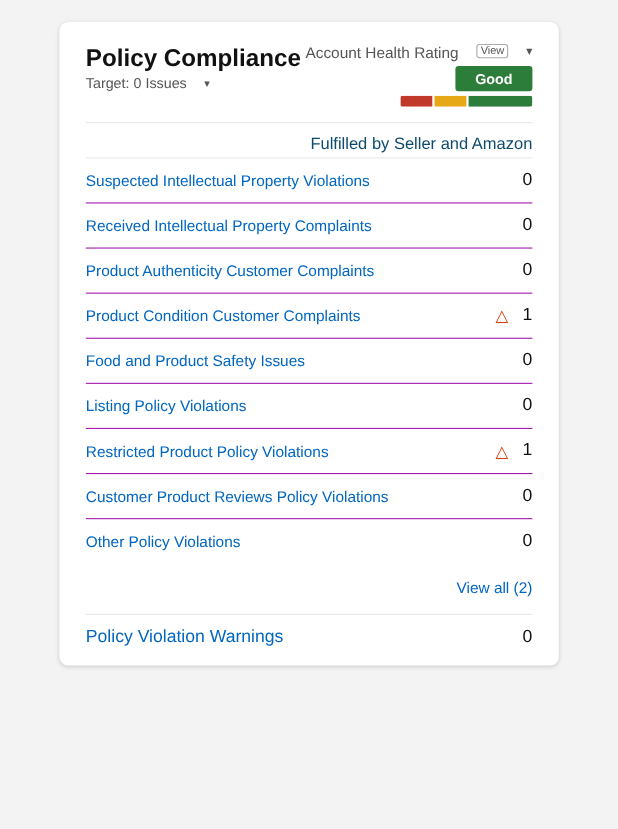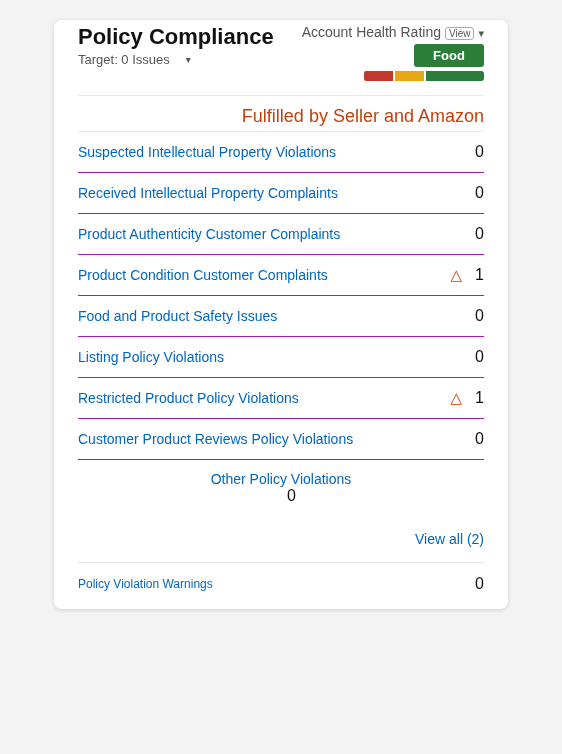--- a/index.html
+++ b/index.html
@@ -10,21 +10,21 @@
       justify-content: center;
       align-items: flex-start;
       min-height: 754px;
       padding: 20px;
     }
     .card {
       background: #fff;
       border-radius: 8px;
       box-shadow: 0 1px 4px rgba(0,0,0,0.15);
       width: 454px;
-      padding: 4px 24px 0 24px;
+      padding: 20px 24px 0 24px;
       overflow: hidden;
     }
     .header {
       display: flex;
       justify-content: space-between;
       align-items: flex-start;
       margin-bottom: 4px;
     }
     .header-left {}
     .policy-title {
@@ -47,22 +47,22 @@
       color: #555;
     }
     .header-right {
       display: flex;
       flex-direction: column;
       align-items: flex-end;
       gap: 4px;
     }
     .ahr-row {
       display: flex;
-      align-items: flex-end;
-      gap: 4px;
+      align-items: flex-start;
+      gap: 16px;
     }
     .ahr-label {
       font-size: 14px;
       color: #555;
     }
     .beta-badge {
       font-size: 10px;
       color: #555;
       border: 1px solid #aaa;
       border-radius: 3px;
@@ -97,39 +97,38 @@
     .hb-green { background: #2d7d3a; flex: 2; border-radius: 0 2px 2px 0; }
 
     .divider {
       border: none;
       border-top: 1px solid #e8e8e8;
       margin: 14px 0 0 0;
     }
 
     .fulfilled-header {
       text-align: right;
-      font-size: 18px;
-      color: #c2410c;
+      font-size: 15px;
+      color: #0c4a6e;
       padding: 10px 0 4px 0;
     }
 
     .policy-section {
       border-top: 1px solid #e8e8e8;
     }
 
     .policy-row {
       display: flex;
       align-items: center;
       justify-content: space-between;
       padding: 11px 0;
       border-bottom: 1px solid #a21caf;
     }
     .policy-row:last-child {
       border-bottom: none;
-      flex-direction: column;
     }
     .policy-link {
       font-size: 14px;
       color: #0066c0;
       text-decoration: none;
       cursor: pointer;
     }
     .policy-value-group {
       display: flex;
       align-items: center;
@@ -163,21 +162,21 @@
 
     .bottom-section {
       padding: 12px 0 16px 0;
     }
     .bottom-row {
       display: flex;
       align-items: center;
       justify-content: space-between;
     }
     .bottom-link {
-      font-size: 12px;
+      font-size: 16px;
       color: #0066c0;
       text-decoration: none;
       cursor: pointer;
     }
     .bottom-value {
       font-size: 16px;
       color: #111;
       font-weight: 500;
     }
   </style>
@@ -193,21 +192,21 @@
         <span class="target-label">Target: 0 Issues</span>
         <span class="target-chevron">▾</span>
       </div>
     </div>
     <div class="header-right">
       <div class="ahr-row">
         <span class="ahr-label">Account Health Rating</span>
         <span class="beta-badge">View</span>
         <span class="ahr-chevron">▾</span>
       </div>
-      <button class="good-btn">Food</button>
+      <button class="good-btn">Good</button>
       <div class="health-bar">
         <div class="hb-red"></div>
         <div class="hb-yellow"></div>
         <div class="hb-green"></div>
       </div>
     </div>
   </div>
 
   <hr class="divider">
 

